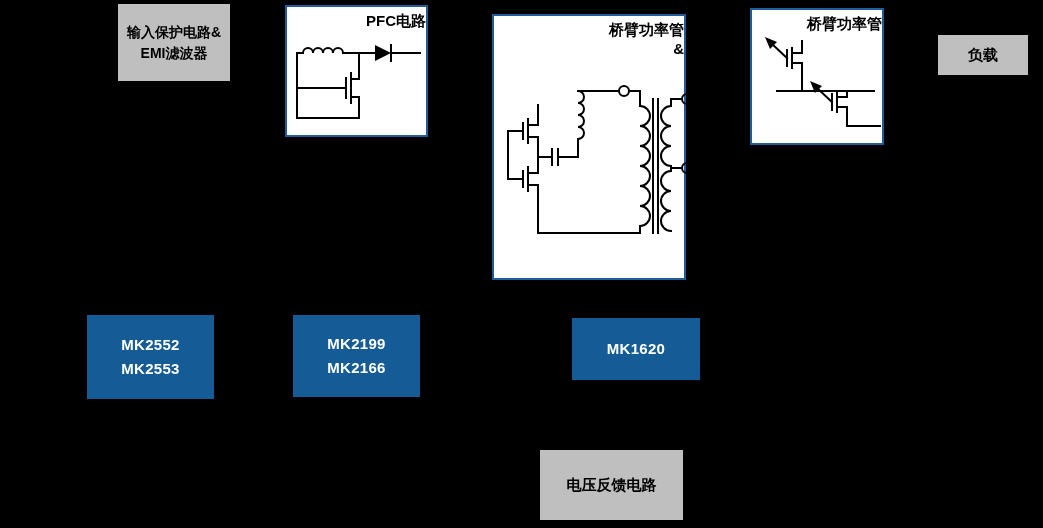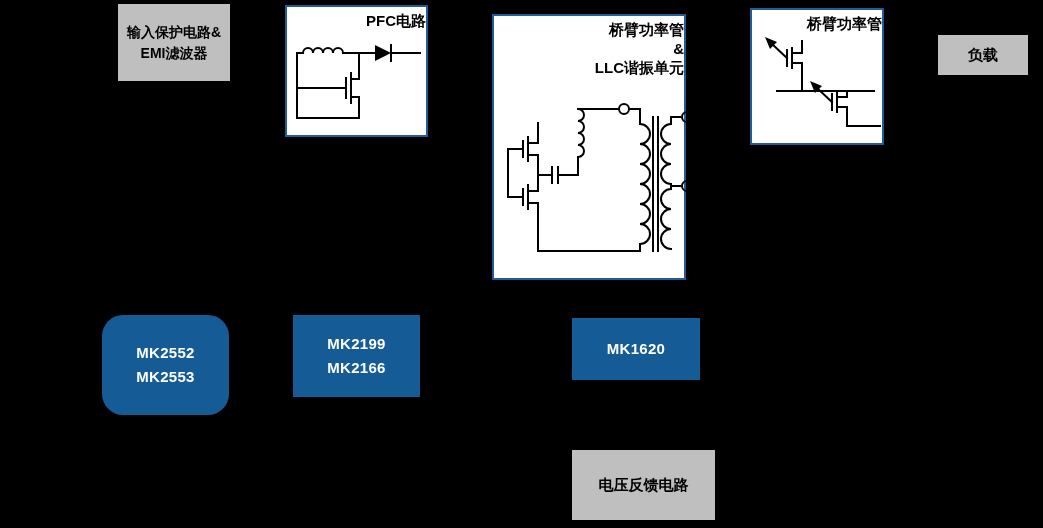--- a/index.html
+++ b/index.html
@@ -64,21 +64,20 @@
           <path d="M64,64 H72 V85"></path>
         </g>
         <line x1="10" y1="85" x2="72" y2="85"></line>
       </g>
     </svg>
   </div>
 
   <div class="circuit-box" style="left:492px; top:14px; width:194px; height:266px;">
     <div class="circuit-title">桥臂功率管</div>
     <div class="circuit-title" style="padding-top:0;">&amp;</div>
-    <div class="circuit-title" style="padding-top:0;">LLC谐振单元</div>
     <svg class="schematic" width="209" height="190" viewBox="0 0 209 190">
       <g stroke="#000000" stroke-width="2" fill="none" stroke-linecap="square">
 
         <line x1="14" y1="70" x2="14" y2="118"></line>
         <g>
           <line x1="14" y1="70" x2="29" y2="70"></line>
           <line x1="29" y1="62" x2="29" y2="78"></line>
           <line x1="34" y1="58" x2="34" y2="82"></line>
           <path d="M34,64 H44 V44"></path>
           <path d="M34,76 H44 V96"></path>
@@ -150,31 +149,31 @@
           <path d="M85,71 H95 V90 H128"></path>
         </g>
       </g>
     </svg>
   </div>
 
   <div class="box gray" style="left:938px; top:35px; width:90px; height:40px; font-size:15px;">
     <span class="lbl">负载</span>
   </div>
 
-  <div class="box chip" style="left:102px; top:315px; width:127px; height:100px;border-radius:21px;">
+  <div class="box chip" style="left:87px; top:315px; width:127px; height:84px;">
     <span class="lbl">MK2552</span>
     <span class="lbl">MK2553</span>
   </div>
 
   <div class="box chip" style="left:293px; top:315px; width:127px; height:82px;">
     <span class="lbl">MK2199</span>
     <span class="lbl">MK2166</span>
   </div>
 
   <div class="box chip" style="left:572px; top:318px; width:128px; height:62px;">
     <span class="lbl">MK1620</span>
   </div>
 
-  <div class="box gray" style="left:572px; top:450px; width:143px; height:70px; font-size:15px;text-align:right;">
+  <div class="box gray" style="left:540px; top:450px; width:143px; height:70px; font-size:15px;text-align:right;">
     <span class="lbl">电压反馈电路</span>
   </div>
 
 </div>
 
 </body></html>

